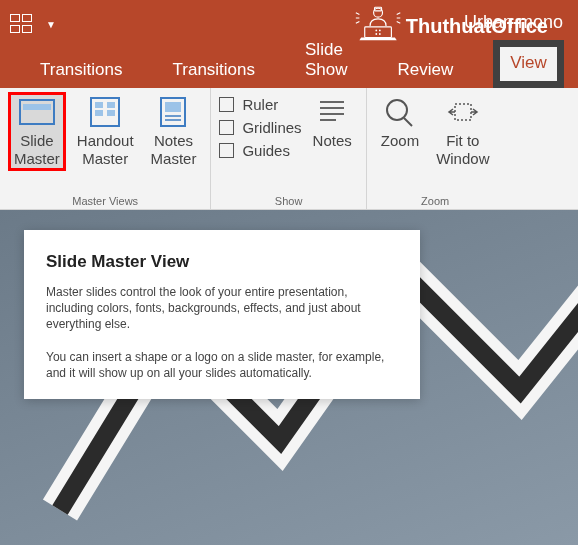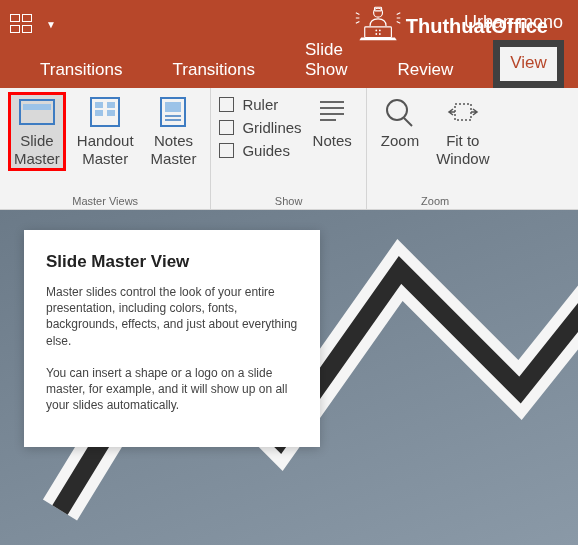--- a/index.html
+++ b/index.html
@@ -21,21 +21,21 @@
   .group-content { flex: 1; display: flex; align-items: flex-start; gap: 5px; }
   .group-label { text-align: center; font-size: 11px; color: #666; padding-bottom: 2px; }
   .big-btn { display: flex; flex-direction: column; align-items: center; justify-content: flex-start; padding: 4px 6px 2px; cursor: pointer; font-size: 15px; color: #444; line-height: 1.2; text-align: center; }
   .big-btn.selected { border: 3px solid #ff0000; background: #d9d9d9; padding: 1px 3px 0; }
   .big-btn .icon { width: 36px; height: 32px; margin-bottom: 4px; }
   .check-list { display: flex; flex-direction: column; gap: 6px; padding-top: 4px; }
   .check-item { display: flex; align-items: center; gap: 8px; font-size: 15px; color: #444; cursor: pointer; }
   .check-item .cb { width: 15px; height: 15px; border: 1px solid #555; }
   .workspace { position: relative; height: 335px; background: linear-gradient(160deg, #6b7a88 0%, #8a99a7 100%); overflow: hidden; }
   .zig { position: absolute; left: 0; top: 0; width: 100%; height: 100%; }
-  .tooltip { position: absolute; left: 24px; top: 20px; width: 296px; background: #fff; box-shadow: 0 2px 10px rgba(0,0,0,0.2); padding: 22px 22px 26px; }
+  .tooltip { position: absolute; left: 24px; top: 20px; width: 396px; background: #fff; box-shadow: 0 2px 10px rgba(0,0,0,0.2); padding: 22px 22px 10px; }
   .tooltip h3 { font-size: 17px; font-weight: bold; color: #222; margin-bottom: 12px; }
   .tooltip p { font-size: 12px; color: #444; line-height: 1.35; margin-bottom: 16px; }
   .tooltip p:last-child { margin-bottom: 8px; }
 </style>
 </head>
 <body>
 
 <div class="titlebar">
   <div class="grid-icon">
     <span></span>

